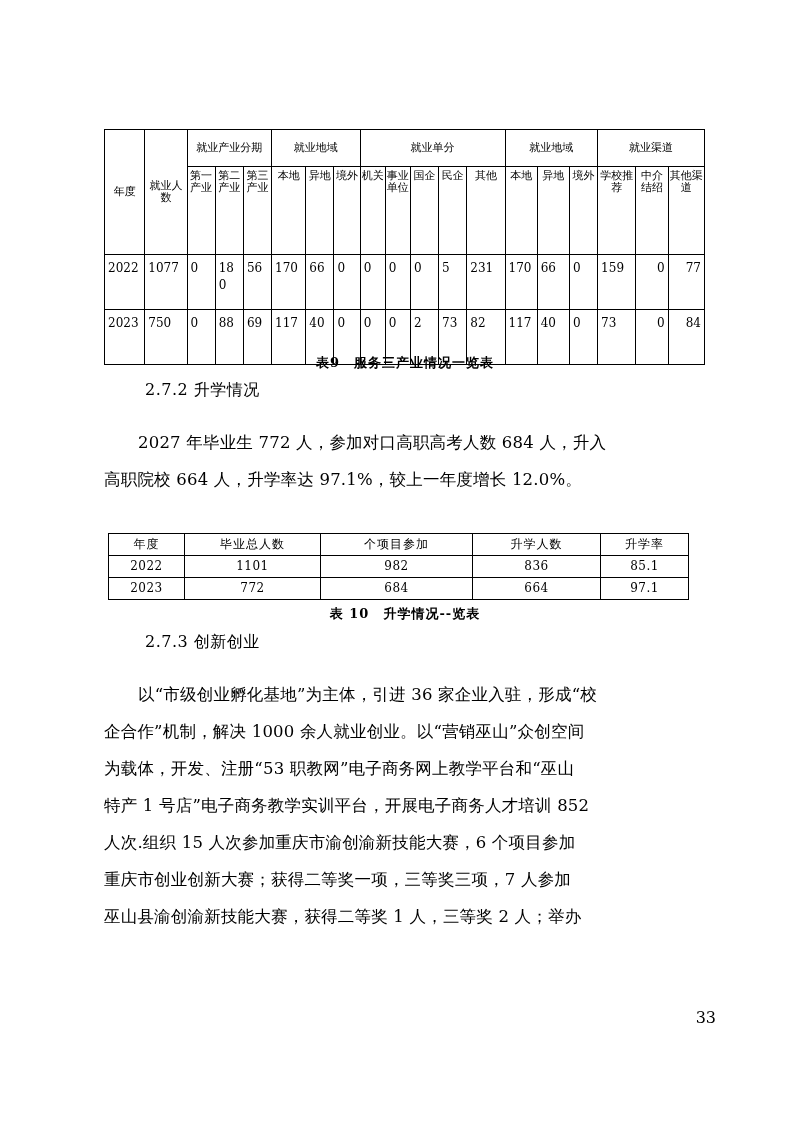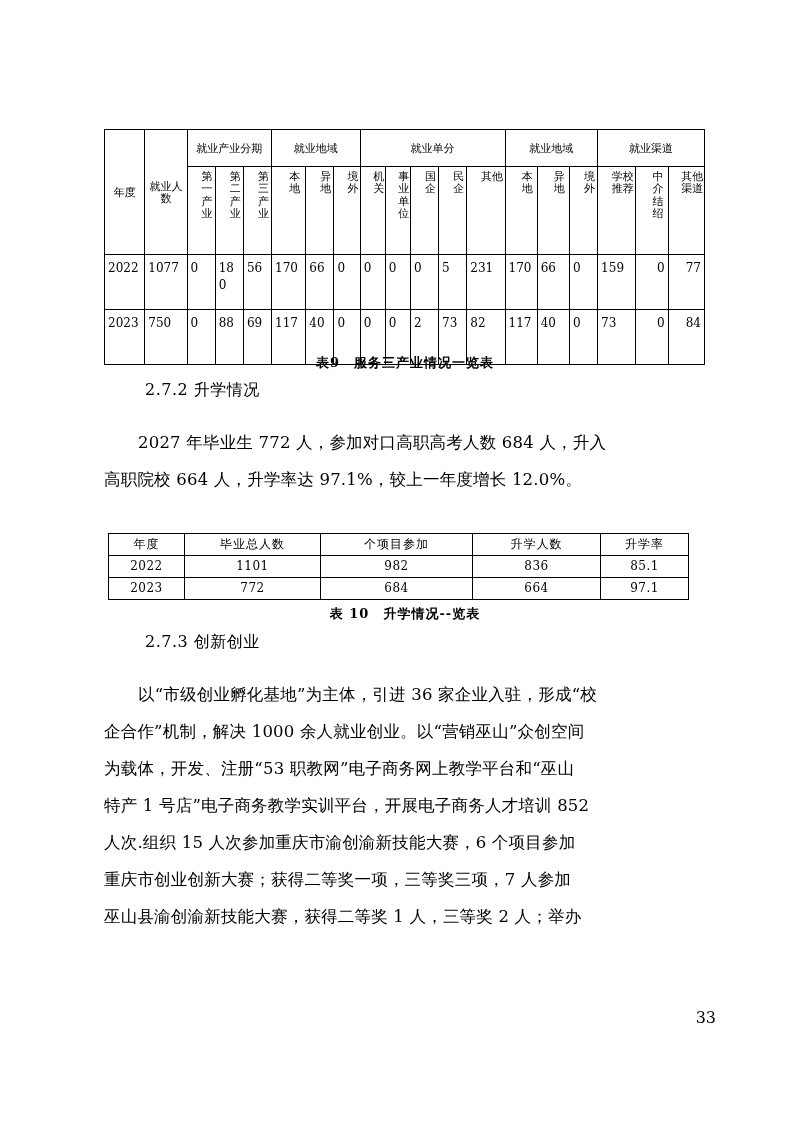--- a/index.html
+++ b/index.html
@@ -35,38 +35,37 @@
   }
   table.doc-table td,
   table.doc-table th {
     border: 1px solid #000000;
     text-align: center;
     vertical-align: middle;
     padding: 0;
     font-weight: normal;
   }
   .t9 th {
-    font-family: Liberation Serif, serif;
+    font-family: Liberation Mono, monospace;
     font-size: 11px;
     line-height: 1.12;
     letter-spacing: 0px;
     height: 28px;
     word-break: break-all;
     overflow-wrap: anywhere;
     padding: 2px 1px;
   }
   .t9 .grp-head {
     height: 36px;
     font-size: 11px;
   }
   .t9 .sub-head {
     height: 84px;
     vertical-align: top;
     padding-top: 3px;
-    padding-left: 12px;
   }
   .t9 td.datacell {
     font-family: "DejaVu Serif", "Liberation Serif", serif;
     font-size: 12px;
     line-height: 1.45;
     height: 46px;
     vertical-align: top;
     padding: 5px 3px 3px 3px;
     text-align: left;
     word-break: break-all;

